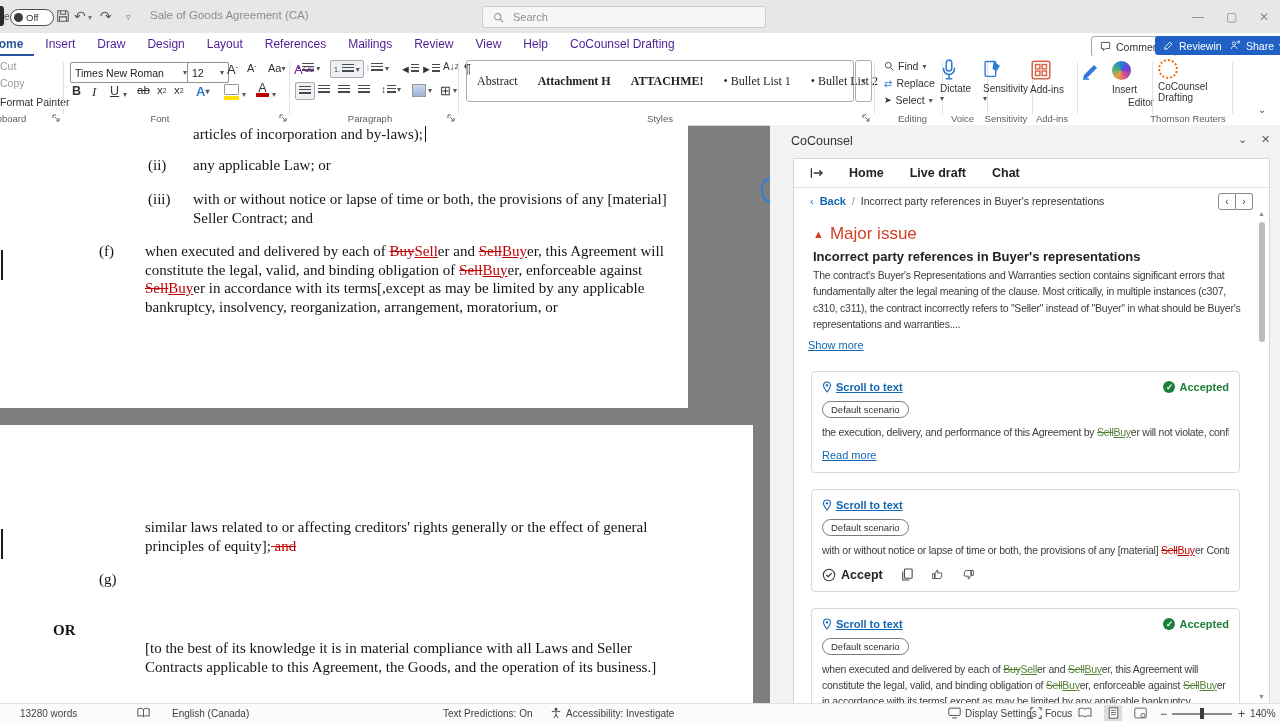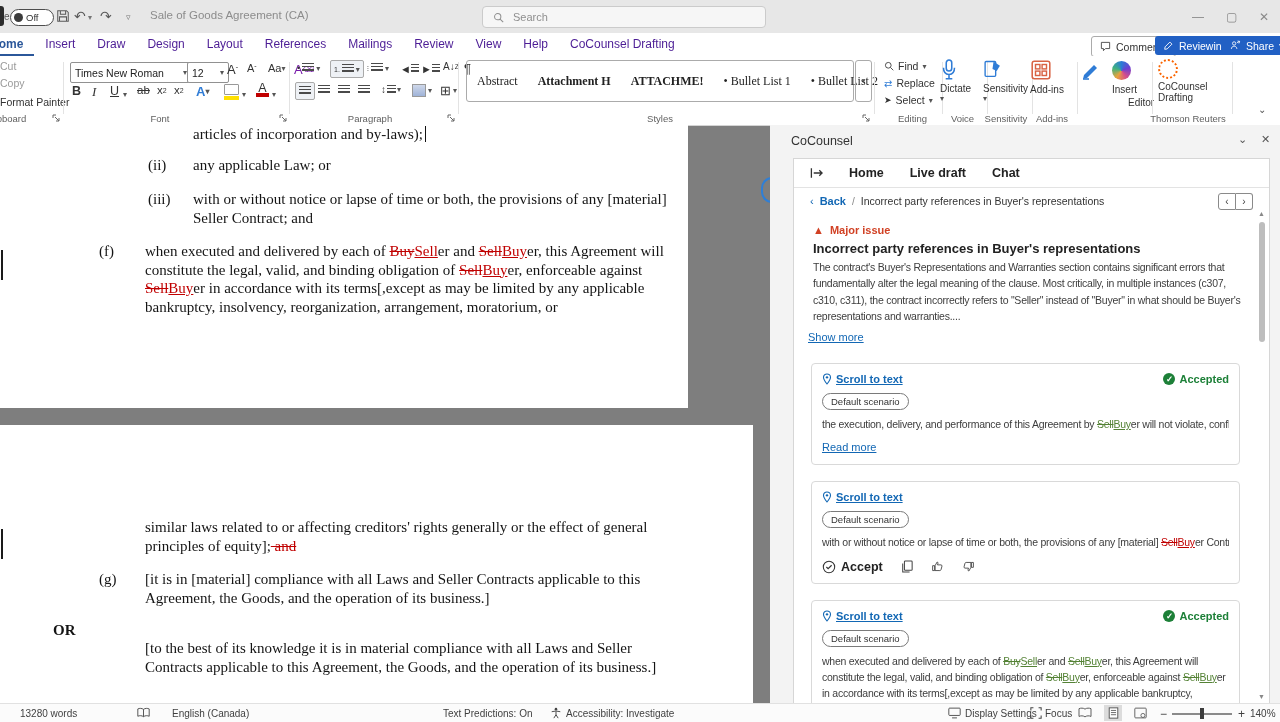--- a/index.html
+++ b/index.html
@@ -344,21 +344,20 @@
     <span class="abs doc" style="left:148px;top:65px;">(iii)</span>
     <div class="abs doc" style="left:193px;top:65px;width:480px;">with or without notice or lapse of time or both, the provisions of any [material] Seller Contract; and</div>
     <span class="abs doc" style="left:99px;top:117px;">(f)</span>
     <div class="abs doc rich-doc" style="left:145px;top:117px;width:545px;"><span>when executed and delivered by each of </span><span class="del">Buy</span><span class="ins">Sell</span><span>er and </span><span class="del">Sell</span><span class="ins">Buy</span><span>er, this Agreement will constitute the legal, valid, and binding obligation of </span><span class="del">Sell</span><span class="ins">Buy</span><span>er, enforceable against </span><span class="del">Sell</span><span class="ins">Buy</span><span>er in accordance with its terms[,except as may be limited by any applicable bankruptcy, insolvency, reorganization, arrangement, moratorium, or</span></div>
   </div>
   <div class="abs chbar" style="left:1px;top:250px;height:30px;"></div>
 
   <div class="abs page" style="left:0;top:425px;width:753px;height:278px;">
     <div class="abs doc rich-doc" style="left:145px;top:93px;width:545px;"><span>similar laws related to or affecting creditors' rights generally or the effect of general principles of equity];</span><span class="del"> and</span></div>
     <span class="abs doc" style="left:99px;top:145px;">(g)</span>
-    <div class="abs doc" style="left:145px;top:145px;width:545px;">[it is in [material] compliance with all Laws and Seller Contracts applicable to this Agreement, the Goods, and the operation of its business.]</div>
     <div class="abs doc" style="left:53px;top:196px;font-weight:bold;">OR</div>
     <div class="abs doc" style="left:145px;top:214px;width:545px;">[to the best of its knowledge it is in material compliance with all Laws and Seller Contracts applicable to this Agreement, the Goods, and the operation of its business.]</div>
   </div>
   <div class="abs chbar" style="left:1px;top:529px;height:30px;"></div>
 
   <div class="abs" style="left:761px;top:177px;width:9px;height:22px;border:2.5px solid #2f7fd6;border-right:none;border-radius:12px 0 0 12px;"></div>
 
   <div class="abs" id="panel">
     <span class="abs" style="left:21px;top:9px;font-size:12.5px;color:#333;">CoCounsel</span>
     <span class="abs" style="left:468px;top:8px;font-size:11px;color:#555;">⌄</span>
@@ -385,21 +384,21 @@
         <span style="margin-left:auto;display:flex;">
           <span style="width:16px;height:15px;border:1px solid #8a8a8a;border-radius:3px 0 0 3px;display:flex;align-items:center;justify-content:center;font-size:10px;color:#444;">‹</span>
           <span style="width:16px;height:15px;border:1px solid #8a8a8a;border-left:none;border-radius:0 3px 3px 0;display:flex;align-items:center;justify-content:center;font-size:10px;color:#444;">›</span>
         </span>
       </div>
 
 
       <div style="padding:10px 14px 0 2px;">
         <div style="display:flex;align-items:center;gap:6px;margin-left:17px;">
           <span style="color:#d14124;font-size:11px;">▲</span>
-          <span style="color:#d14124;font-size:11px;font-weight:bold;">Major issue</span>
+          <span style="color:#d14124;font-size:17px;font-weight:normal;">Major issue</span>
         </div>
         <div style="margin:5px 0 3px 17px;font-size:13px;font-weight:bold;color:#222;">Incorrect party references in Buyer's representations</div>
         <div class="rich" style="margin-left:17px;width:440px;">The contract's Buyer's Representations and Warranties section contains significant errors that fundamentally alter the legal meaning of the clause. Most critically, in multiple instances (c307, c310, c311), the contract incorrectly refers to "Seller" instead of "Buyer" in what should be Buyer's representations and warranties....</div>
         <div style="margin:3px 0 0 12px;"><span class="plink">Show more</span></div>
 
         <div class="card" style="margin-top:18px;">
           <div style="display:flex;align-items:center;">
             <span style="display:flex;align-items:center;gap:4px;">
               <svg width="10" height="12" viewBox="0 0 12 14">
                   <path d="M6 1C3.5 1 1.8 2.8 1.8 5c0 3 4.2 8 4.2 8s4.2-5 4.2-8C10.2 2.8 8.5 1 6 1z" fill="none" stroke="#1267b4" stroke-width="1.3"></path>

